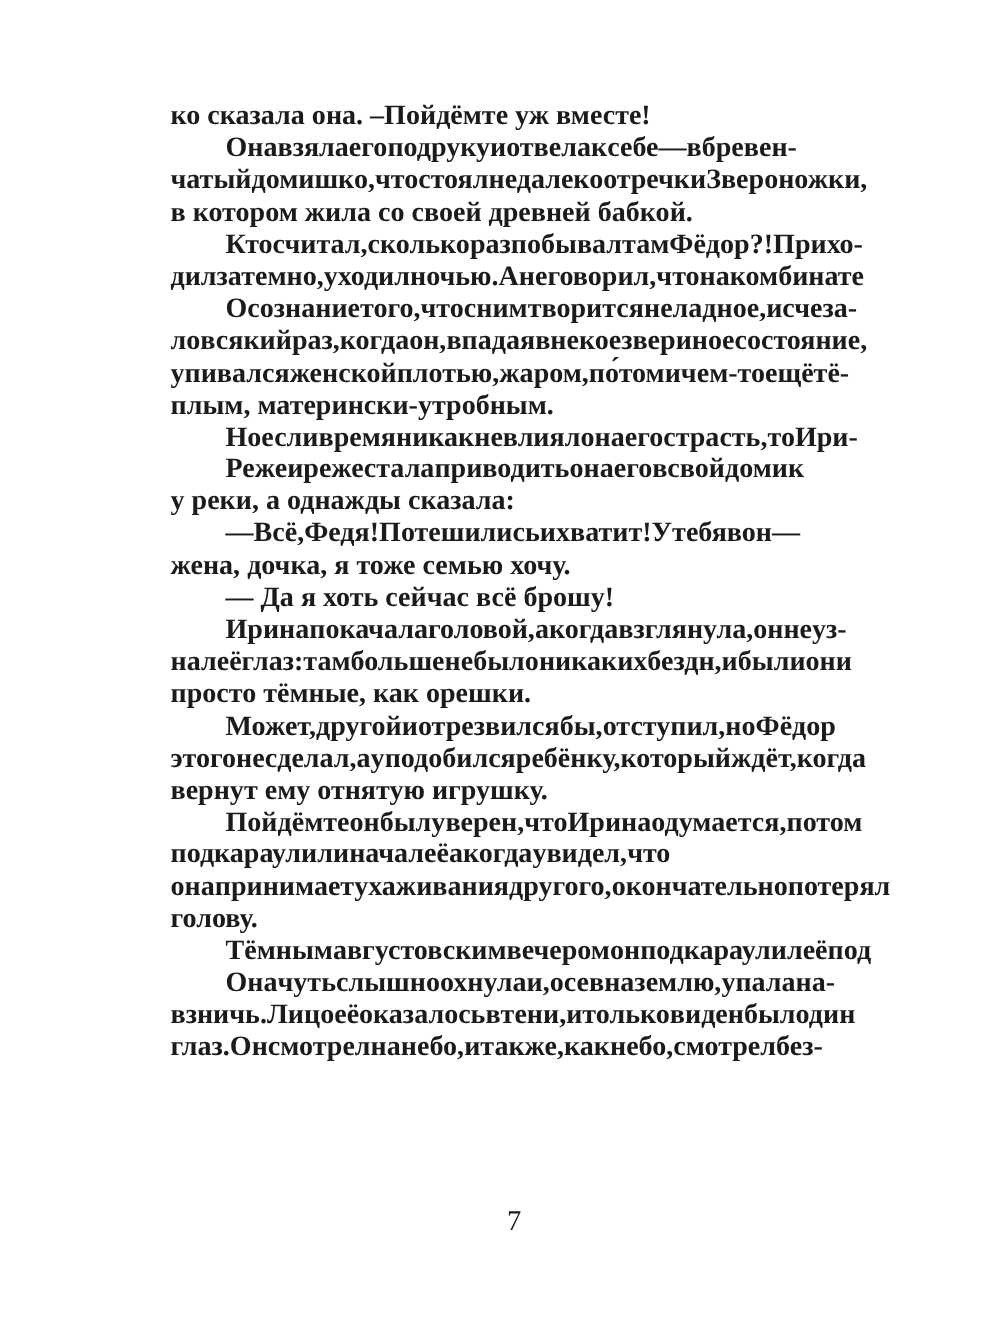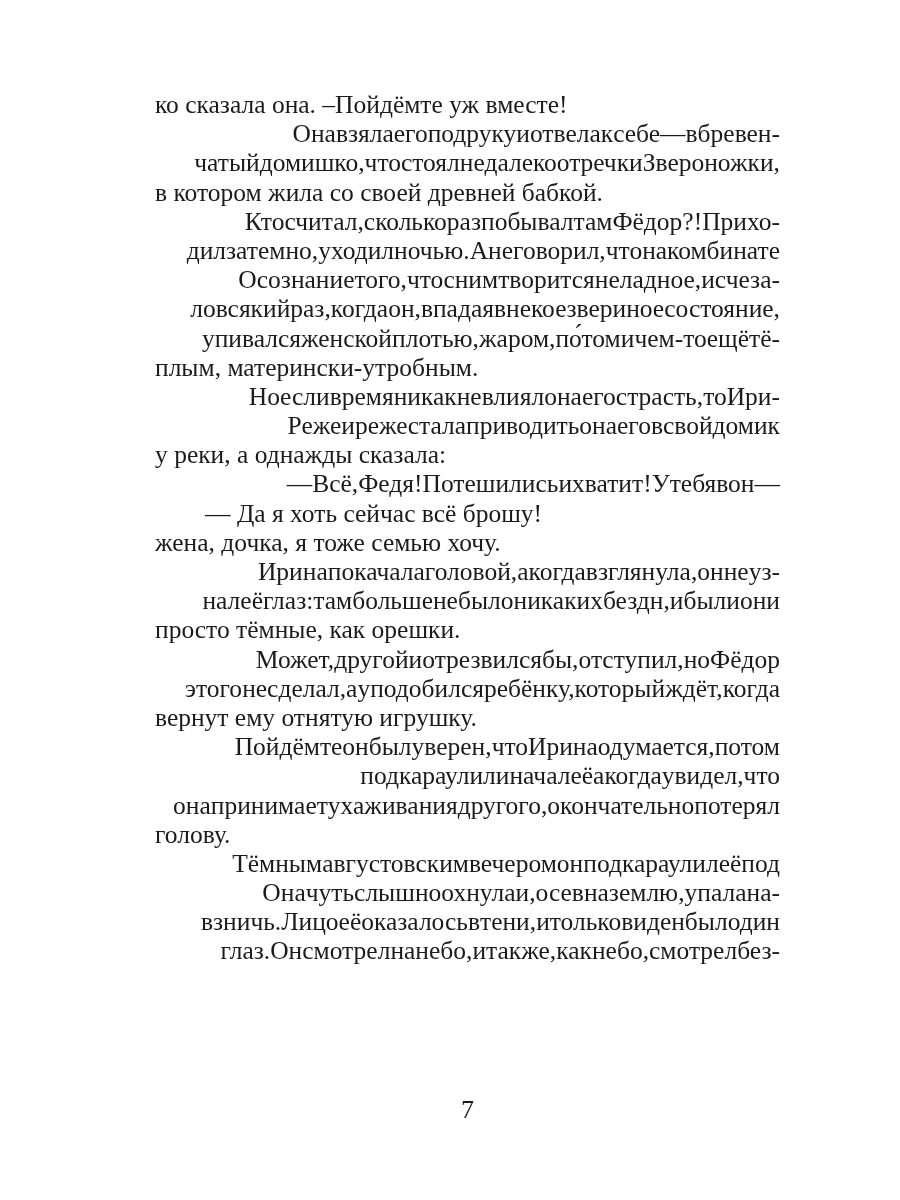--- a/index.html
+++ b/index.html
@@ -20,24 +20,25 @@
     left: 155px;
     top: 90px;
     width: 625px;
   }
   .line {
     height: 29.2px;
     line-height: 29.2px;
     font-size: 25.5px;
     white-space: pre;
     text-align: left;
+    font-weight: bold;
   }
   .line.just {
     display: flex;
-    justify-content: flex-end;
+    justify-content: flex-start;
     white-space: normal;
   }
   .line.indent {
     padding-left: 50px;
   }
   .folio {
     position: absolute;
     left: 155px;
     top: 1097px;
     width: 625px;
@@ -163,22 +164,22 @@
         <span>Всё,</span>
         <span>Федя!</span>
         <span>Потешились</span>
         <span>и</span>
         <span>хватит!</span>
         <span>У</span>
         <span>тебя</span>
         <span>вон</span>
         <span>—</span>
       </div>
+      <div class="line">жена, дочка, я тоже семью хочу.</div>
       <div class="line indent">— Да я хоть сейчас всё брошу!</div>
-      <div class="line">жена, дочка, я тоже семью хочу.</div>
       <div class="line indent just">
         <span>Ирина</span>
         <span>покачала</span>
         <span>головой,</span>
         <span>а</span>
         <span>когда</span>
         <span>взглянула,</span>
         <span>он</span>
         <span>не</span>
         <span>уз-</span>

